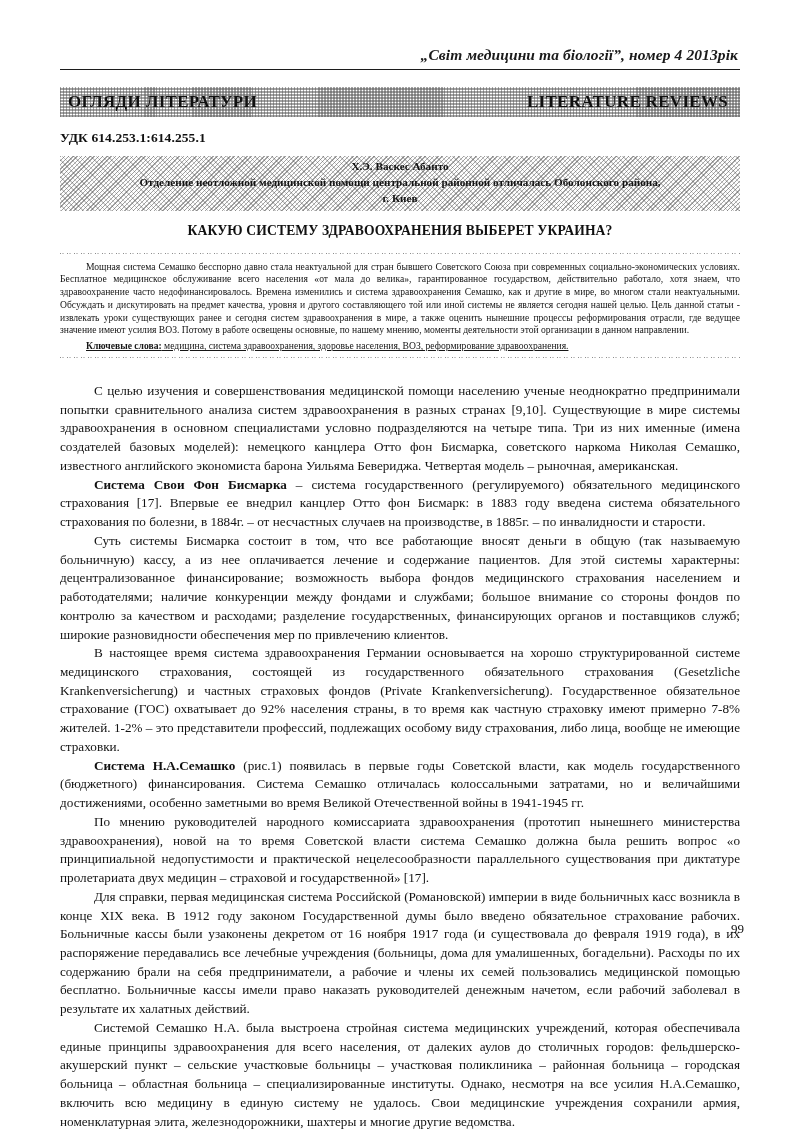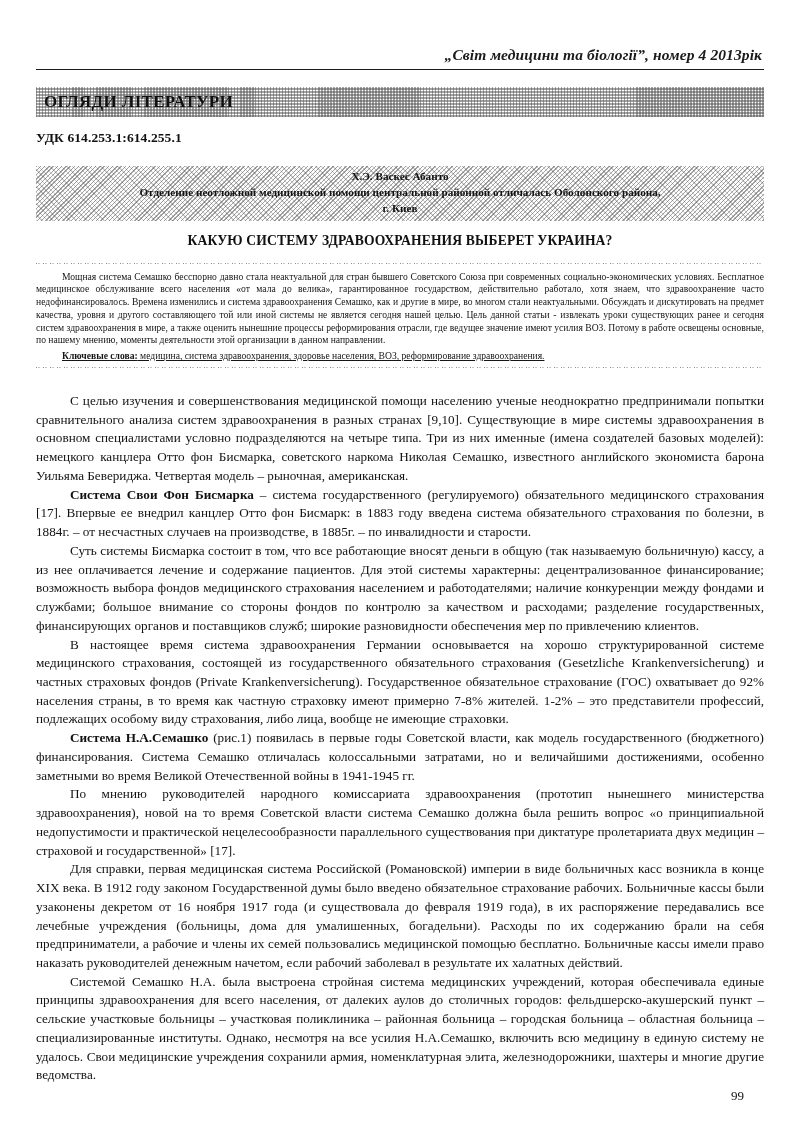--- a/index.html
+++ b/index.html
@@ -11,23 +11,23 @@
     width: 800px;
     height: 1132px;
     font-family: "Liberation Serif", "DejaVu Serif", serif;
     color: #111111;
     position: relative;
     overflow: hidden;
   }
   .page {
     position: relative;
     width: 800px;
-    height: 1132px;
+    height: 965px;
     box-sizing: border-box;
-    padding: 0 36px;
+    padding: 0 60px;
     border-radius: 8px;
   }
 
   
   .running-head {
     padding-top: 46px;
     text-align: right;
     font-style: italic;
     font-weight: bold;
     font-size: 15.5px;
@@ -73,21 +73,21 @@
   
   .udc {
     margin-top: 13px;
     font-weight: bold;
     font-size: 13.5px;
     letter-spacing: 0.1px;
   }
 
   
   .author-band {
-    margin-top: 20px;
+    margin-top: 10px;
     padding: 3px 6px 4px 6px;
     background-color: #fdfdfd;
     background-image:
       repeating-linear-gradient(135deg, rgba(70,70,70,0.5) 0 1px, rgba(255,255,255,0) 1px 3px),
       repeating-linear-gradient(45deg,  rgba(70,70,70,0.28) 0 1px, rgba(255,255,255,0) 1px 4px);
     text-align: center;
     font-weight: bold;
     font-size: 11.2px;
     line-height: 1.42;
     color: #111111;
@@ -164,20 +164,21 @@
 </head>
 <body>
 
 <div class="page">
 
   <div class="running-head">„Світ медицини та біологіїˮ, номер 4 2013рік</div>
   <div class="head-rule"></div>
 
   <div class="section-band">
     <span class="band-title">ОГЛЯДИ ЛІТЕРАТУРИ</span>
+    <span class="band-title right">LITERATURE REVIEWS</span>
   </div>
 
   <div class="udc">УДК 614.253.1:614.255.1</div>
 
   <div class="author-band">
     <div>Х.Э. Васкес Абанто</div>
     <div class="aff">Отделение неотложной медицинской помощи центральной районной отличалась Оболонского района,</div>
     <div class="aff">г. Киев</div>
   </div>
 

